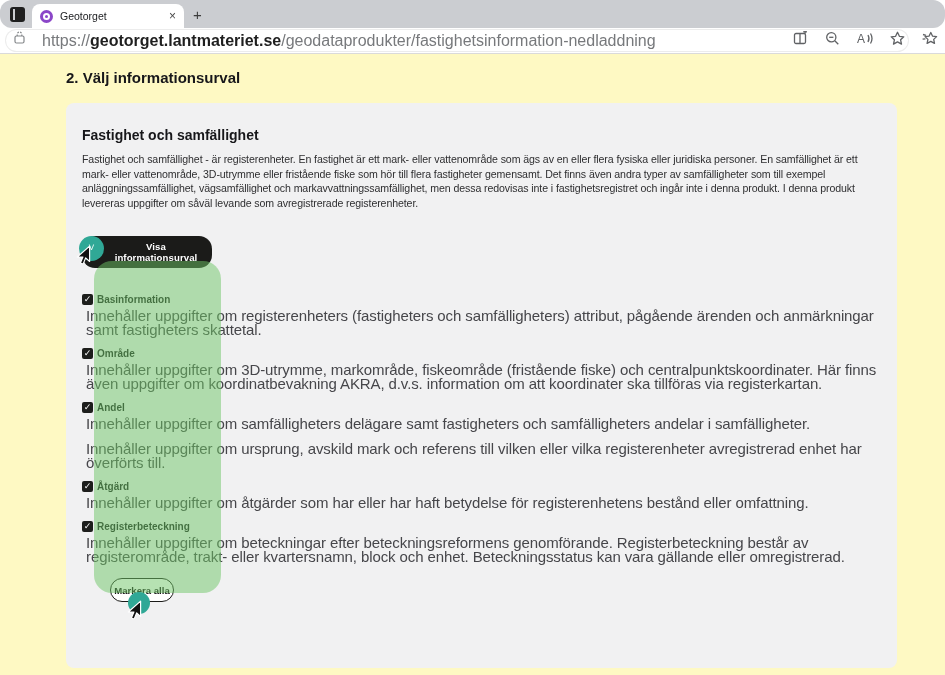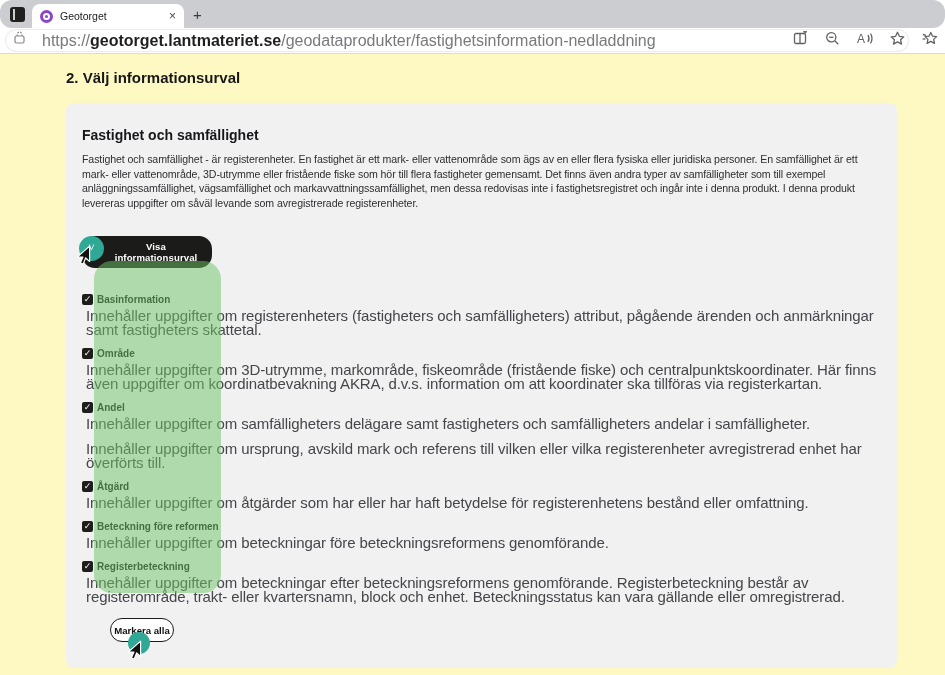--- a/index.html
+++ b/index.html
@@ -159,27 +159,20 @@
       </div>
 
       <div class="option">
         <div class="option-head">
           <span class="checkbox"></span>
           <span class="option-label">Åtgärd</span>
         </div>
         <p class="option-desc">Innehåller uppgifter om åtgärder som har eller har haft betydelse för registerenhetens bestånd eller omfattning.</p>
       </div>
 
-      <div class="option">
-        <div class="option-head">
-          <span class="checkbox"></span>
-          <span class="option-label">Beteckning före reformen</span>
-        </div>
-        <p class="option-desc">Innehåller uppgifter om beteckningar före beteckningsreformens genomförande.</p>
-      </div>
 
       <div class="option">
         <div class="option-head">
           <span class="checkbox"></span>
           <span class="option-label">Registerbeteckning</span>
         </div>
         <p class="option-desc">Innehåller uppgifter om beteckningar efter beteckningsreformens genomförande. Registerbeteckning består av registerområde, trakt- eller kvartersnamn, block och enhet. Beteckningsstatus kan vara gällande eller omregistrerad.</p>
       </div>
     </div>
 

